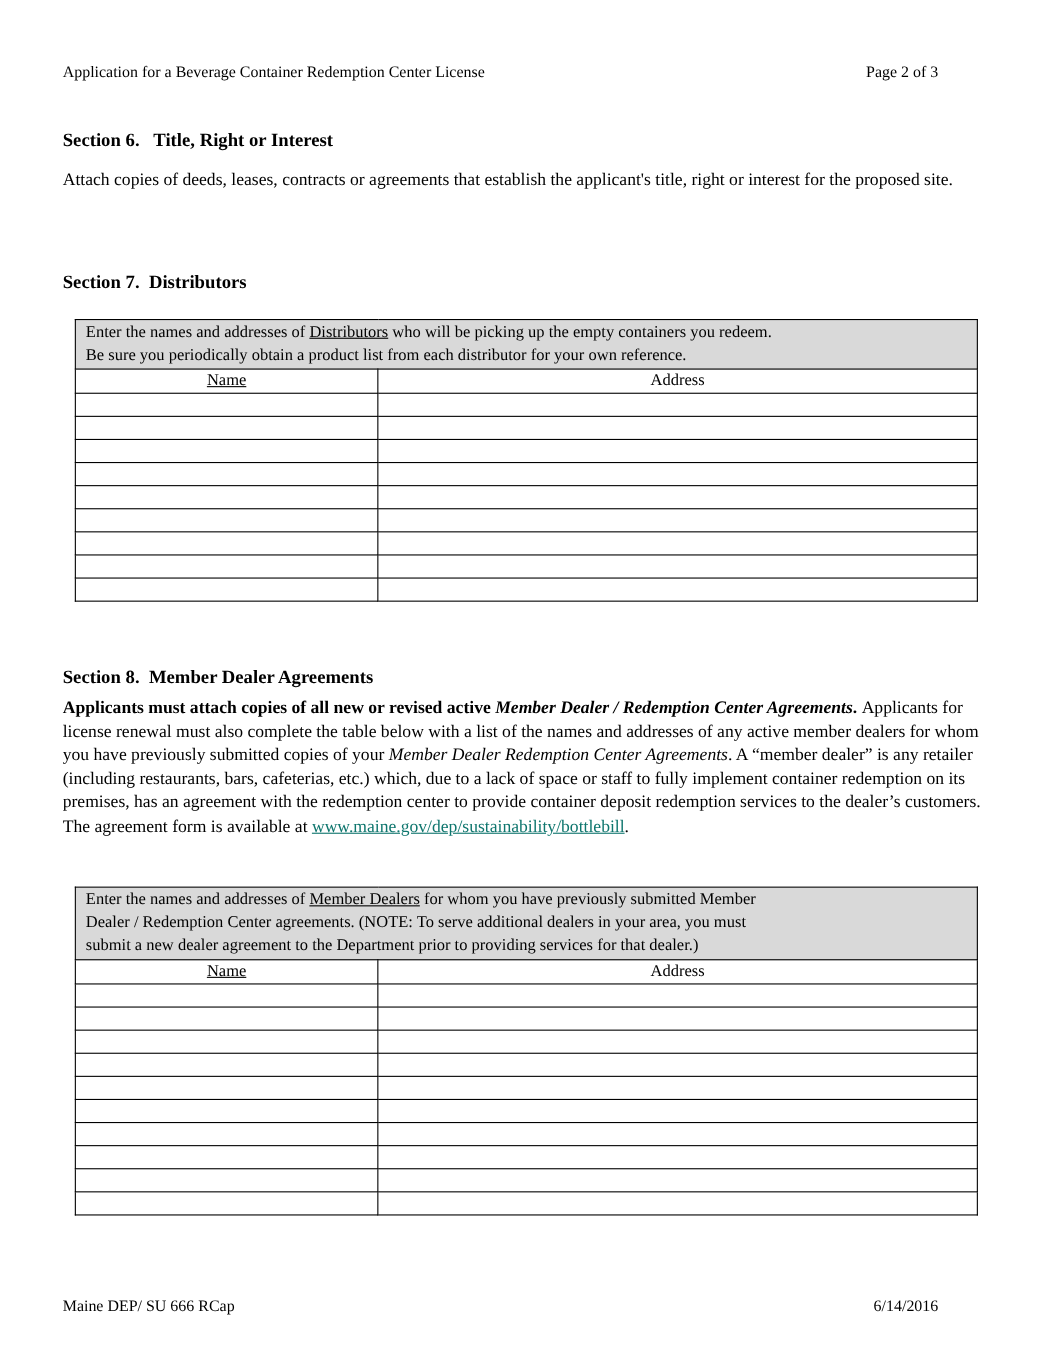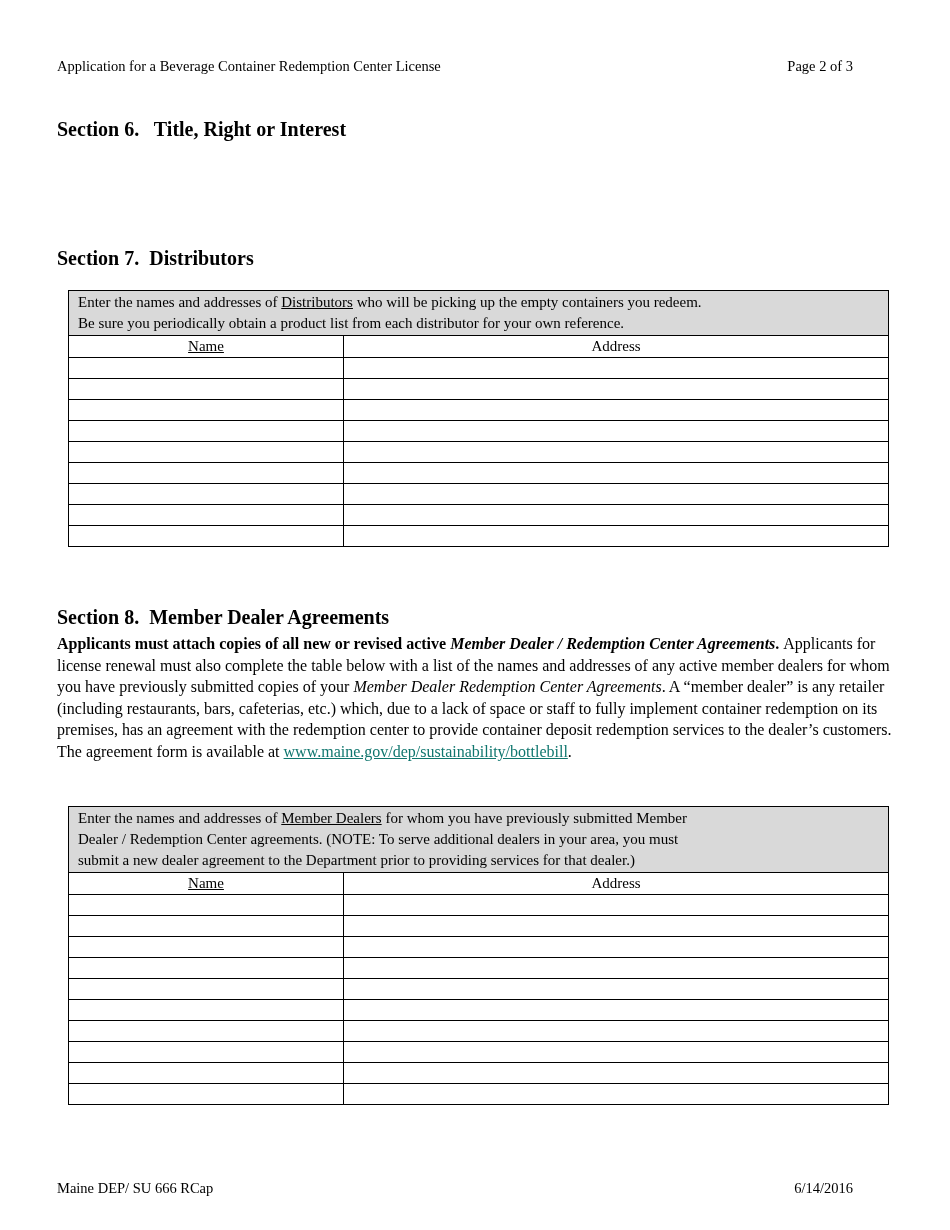--- a/index.html
+++ b/index.html
@@ -13,21 +13,21 @@
   .doc-header, .doc-footer {
     position: absolute; left: 57px; width: 796px;
     display: flex; justify-content: space-between;
     font-size: 14.5px; line-height: 18px;
   }
   .doc-header { top: 57px; }
   .doc-footer { top: 1179px; }
 
   .sec-heading {
     position: absolute; left: 57px; margin: 0;
-    font-size: 20px; font-weight: bold; white-space: pre-wrap;
+    font-size: 17px; font-weight: bold; white-space: pre-wrap;
   }
   #sec6-heading { top: 118px; }
   #sec7-heading { top: 247px; }
   #sec8-heading { top: 606px; }
 
   .body-text {
     position: absolute; left: 57px; width: 836px; margin: 0;
     font-size: 16px; line-height: 21.6px;
   }
   #sec6-body { top: 153px; }
@@ -65,20 +65,21 @@
 <body>
 
 <div class="page">
 
   <div class="doc-header">
     <span>Application for a Beverage Container Redemption Center License</span>
     <span>Page 2 of 3</span>
   </div>
 
   <div class="sec-heading" id="sec6-heading">Section 6.   Title, Right or Interest</div>
+  <p class="body-text" id="sec6-body">Attach copies of deeds, leases, contracts or agreements that establish the applicant's title, right or interest for the proposed site.</p>
 
   <div class="sec-heading" id="sec7-heading">Section 7.  Distributors</div>
 
   <table class="form-table" id="distributors-table">
     <colgroup>
         <col style="width:275px">
         <col style="width:545px">
       </colgroup>
     <thead>
       <tr>

